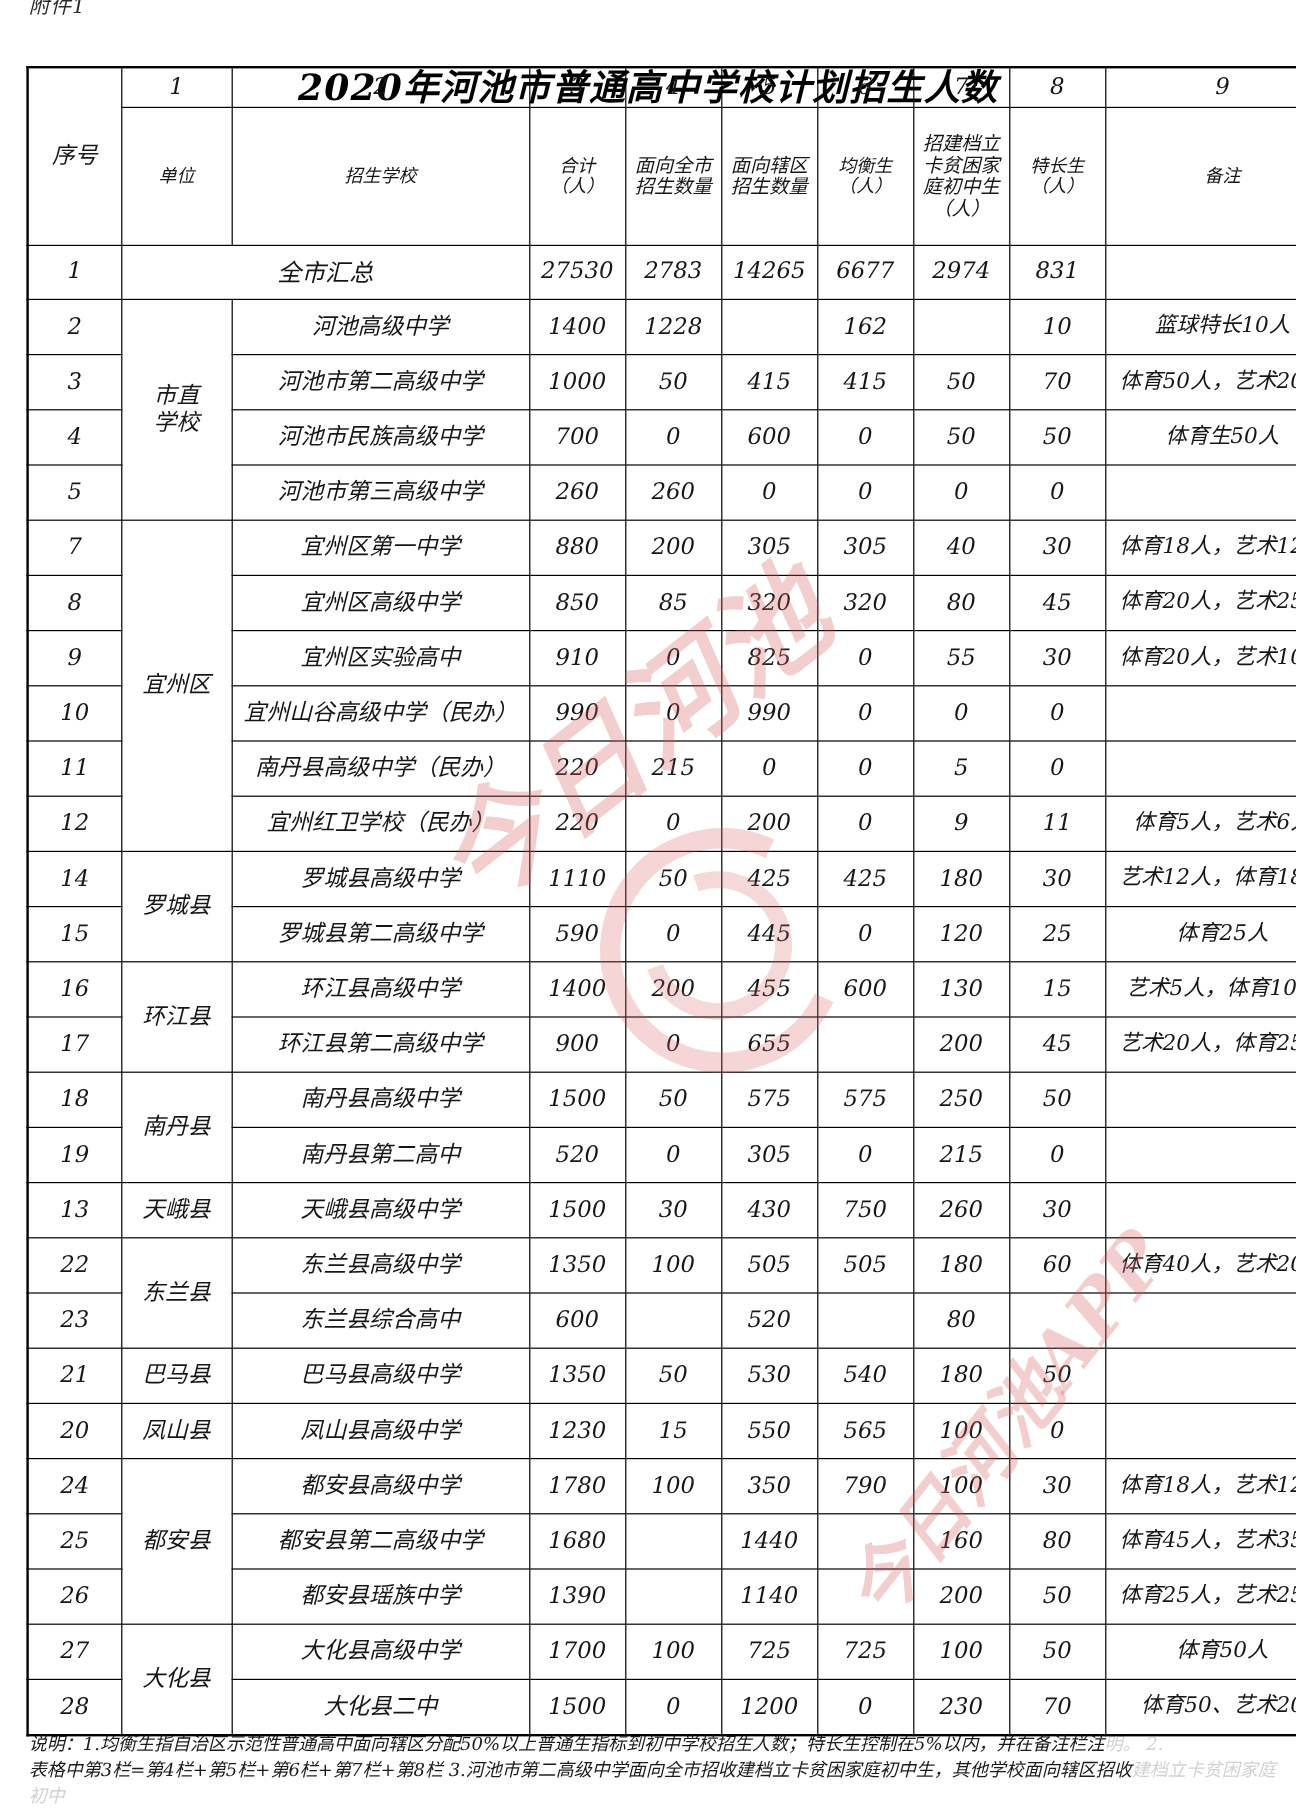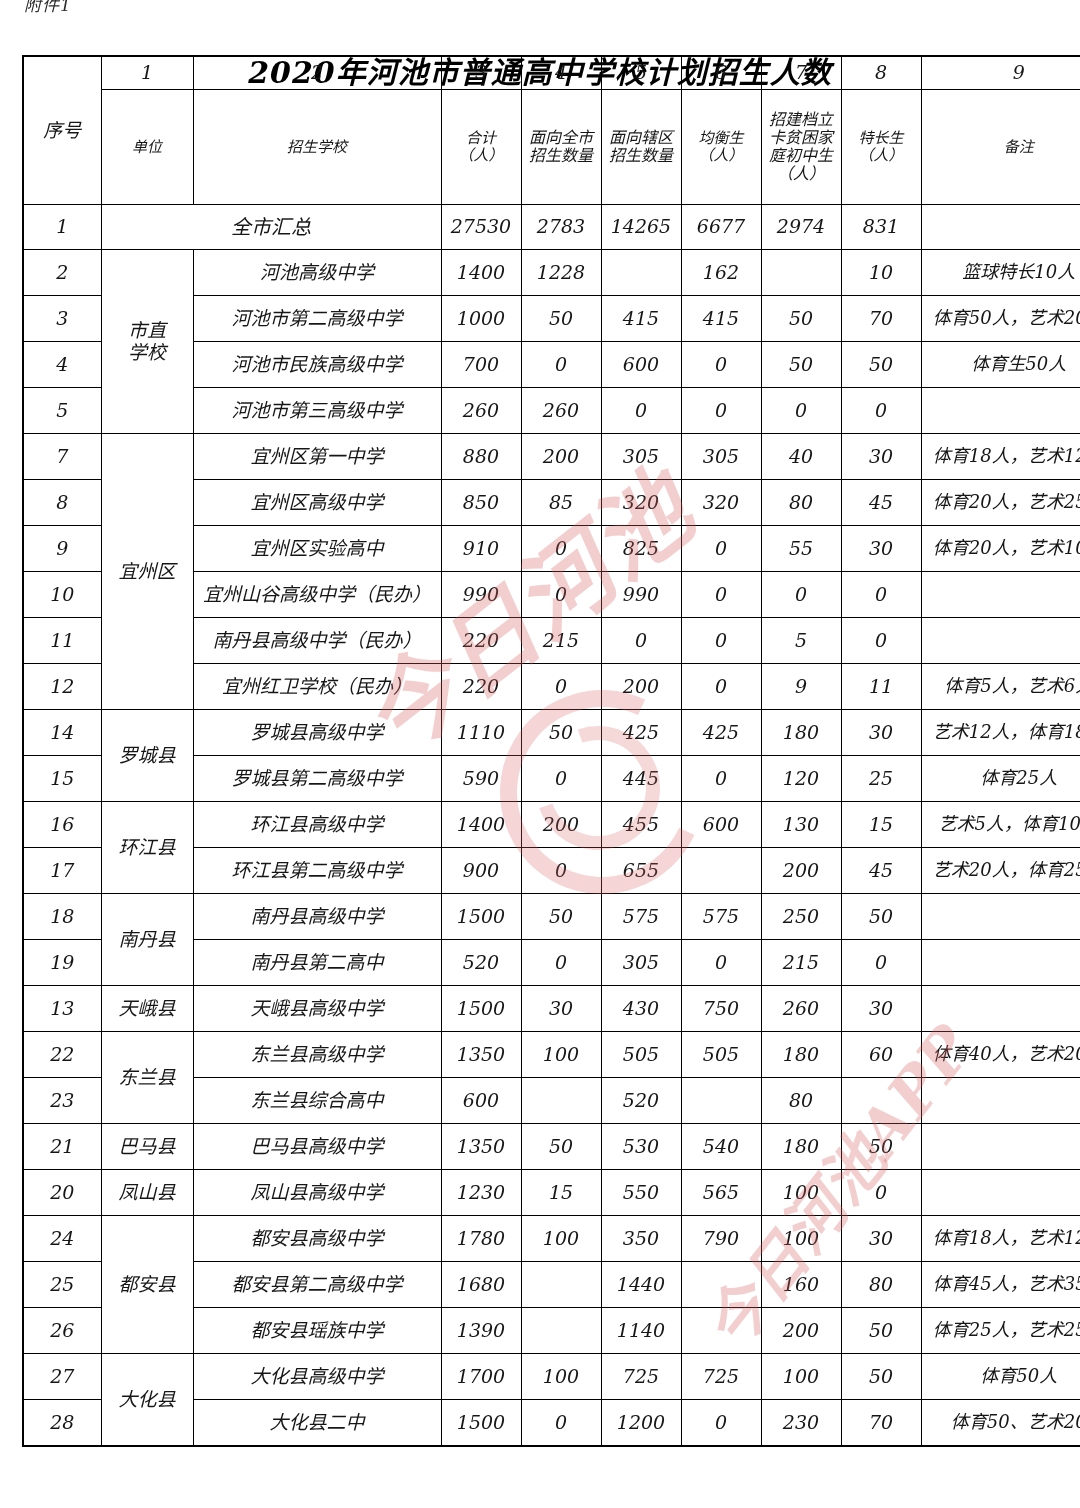--- a/index.html
+++ b/index.html
@@ -556,14 +556,23 @@
     </table>
   </div>
 
   <div class="watermark">
     <div class="wm-ring"></div>
     <div class="wm-ring2"></div>
     <div class="wm-text wm-a">今日河池</div>
     <div class="wm-text wm-b">今日河池APP</div>
   </div>
 
+  <div class="footer">
+    <div>
+      <span>说明：1.均衡生指自治区示范性普通高中面向辖区分配50%以上普通生指标到初中学校招生人数；特长生控制在5%以内，并在备注栏注</span><span class="faded">明。  2.</span>
+    </div>
+    <div>
+      <span>表格中第3栏=第4栏+第5栏+第6栏+第7栏+第8栏   3.河池市第二高级中学面向全市招收建档立卡贫困家庭初中生，其他学校面向辖区招收</span><span class="faded">建档立卡贫困家庭初中</span>
+    </div>
+
+  </div>
 
 </div>
 
 </body></html>

